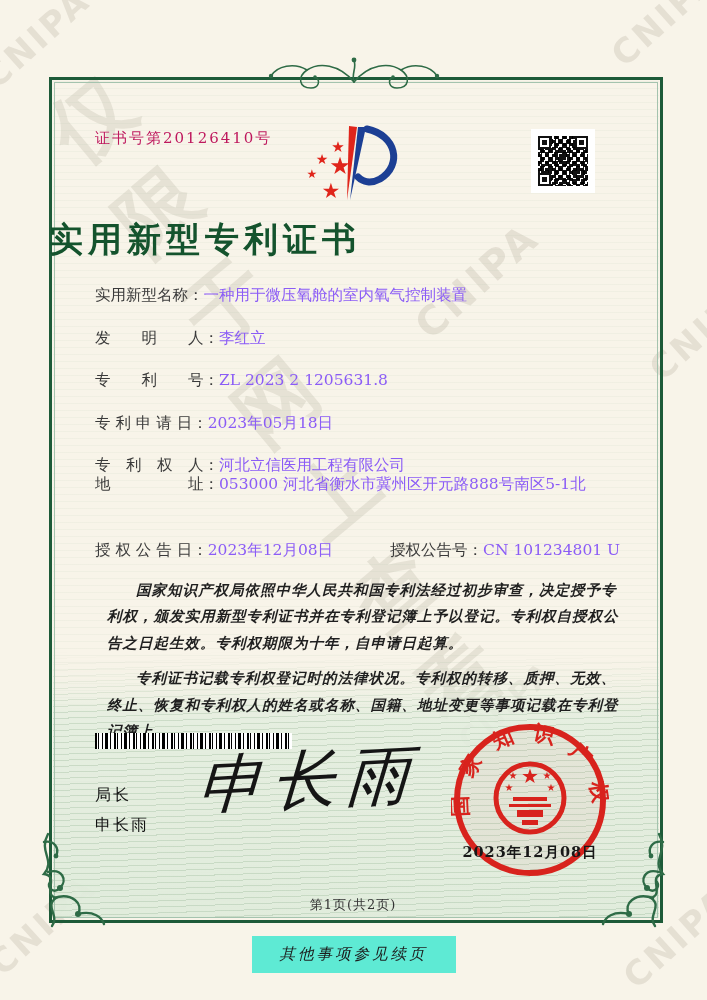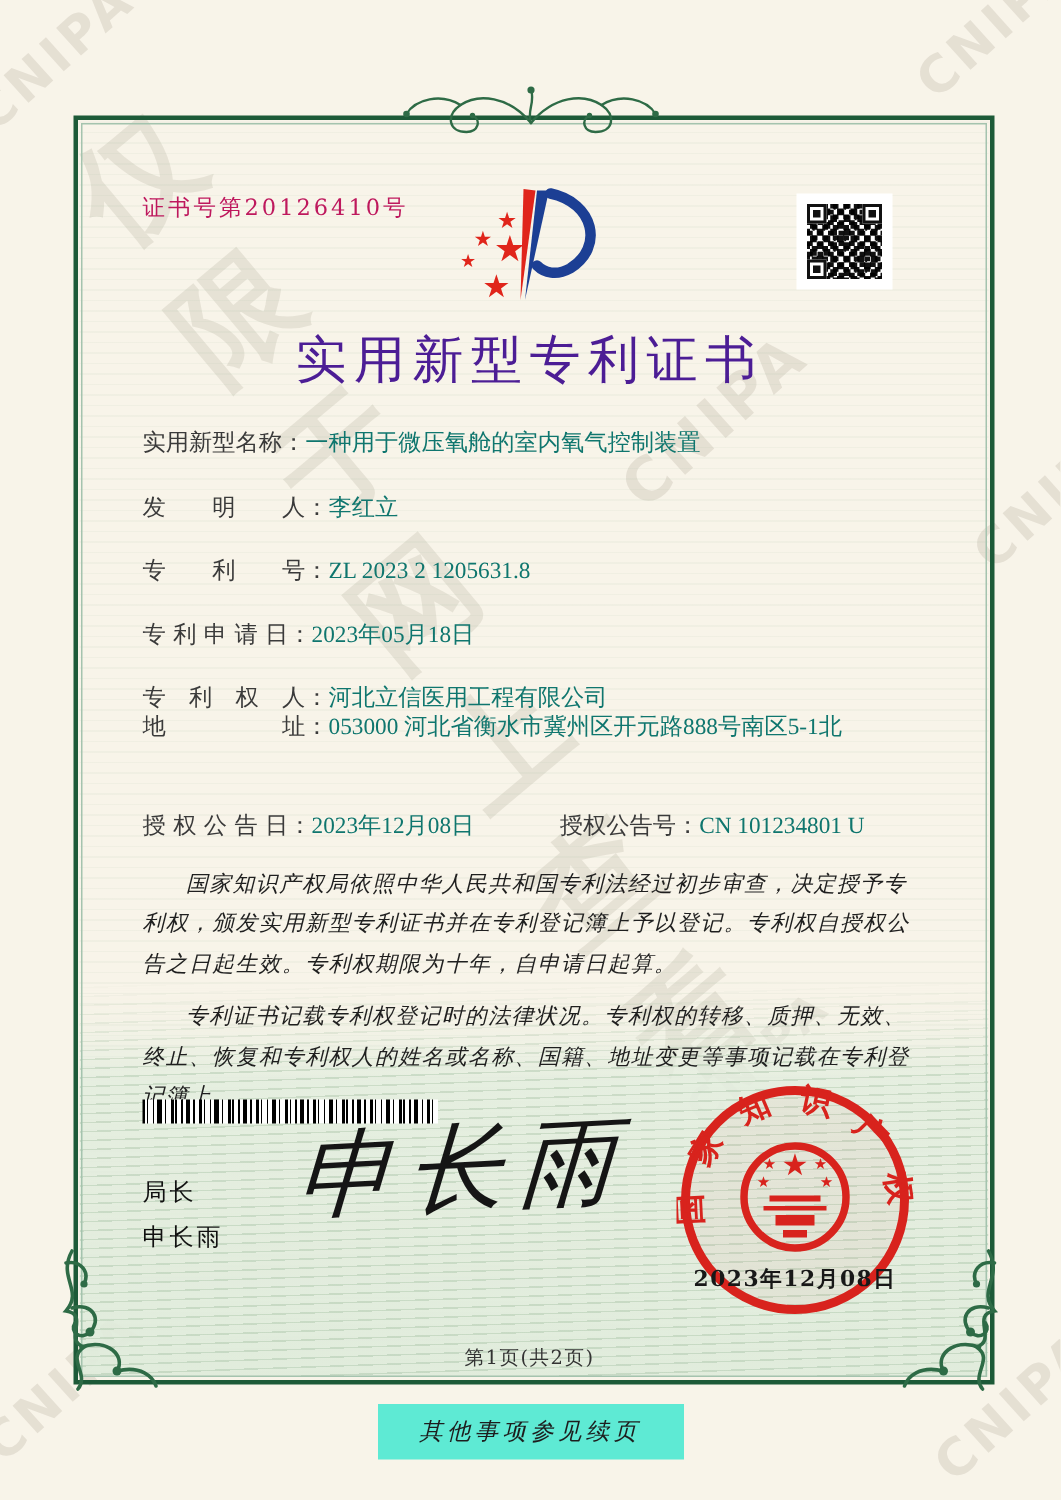--- a/index.html
+++ b/index.html
@@ -49,32 +49,32 @@
           display:flex;align-items:center;justify-content:center;}
   .qr{width:50px;height:50px;position:relative;
       background:
         repeating-conic-gradient(#111 0 25%,#fff 0 50%) 0 0/7px 7px,
         repeating-conic-gradient(#fff 0 25%,#111 0 50%) 2px 3px/9px 9px;
       background-blend-mode:multiply;}
   .finder{position:absolute;width:13px;height:13px;background:#fff;border:2.5px solid #111;box-sizing:border-box;}
   .finder::after{content:"";position:absolute;inset:2px;background:#111;}
   .f-tl{left:0;top:0;} .f-tr{right:0;top:0;} .f-bl{left:0;bottom:0;}
 
-  .title{position:absolute;left:49px;top:217px;width:608px;z-index:4;text-align:center;
-         font-size:34px;font-weight:400;letter-spacing:5px;color:#4c1d95;}
+  .title{position:absolute;left:49px;top:217px;width:608px;z-index:4;text-align:left;
+         font-size:34px;font-weight:700;letter-spacing:5px;color:#14532d;}
 
   
   .field-row{position:absolute;left:95px;z-index:4;font-size:15.5px;color:#3a3a3a;white-space:nowrap;}
-  .field-row .val{color:#0f766e;font-family:Liberation Serif, serif;}
+  .field-row .val{color:#8b5cf6;}
   .fr0{top:285px;} .fr1{top:328px;} .fr2{top:370px;} .fr3{top:413px;}
   .fr4{top:455px;} .fr5{top:474px;} .fr6{top:540px;}
   .pair2{margin-left:52px;}
 
   
-  .paras{position:absolute;left:95px;top:577px;width:519px;z-index:4;}
+  .paras{position:absolute;left:107px;top:577px;width:519px;z-index:4;font-weight:bold;}
   .paras p{margin:0 0 9px 0;font-size:14.5px;line-height:1.82;font-style:italic;
            color:#1f1f1f;text-indent:2em;letter-spacing:1px;}
 
   
   .barcode{position:absolute;left:95px;top:733px;width:197px;height:16px;z-index:4;background:
      repeating-linear-gradient(90deg,#000 0 2px,#fff 2px 3px,#000 3px 4px,#fff 4px 7px,
        #000 7px 8px,#fff 8px 10px,#000 10px 13px,#fff 13px 15px,#000 15px 16px,#fff 16px 19px);}
   .director-title{position:absolute;left:95px;top:785px;z-index:4;font:16px "DejaVu Sans",sans-serif;color:#111;letter-spacing:2px;text-align:center;}
   .director-name{position:absolute;left:95px;top:815px;z-index:4;font:16px "DejaVu Sans",sans-serif;color:#111;letter-spacing:2px;}
   .signature{position:absolute;left:198px;top:748px;z-index:5;font-size:64px;color:#151515;

